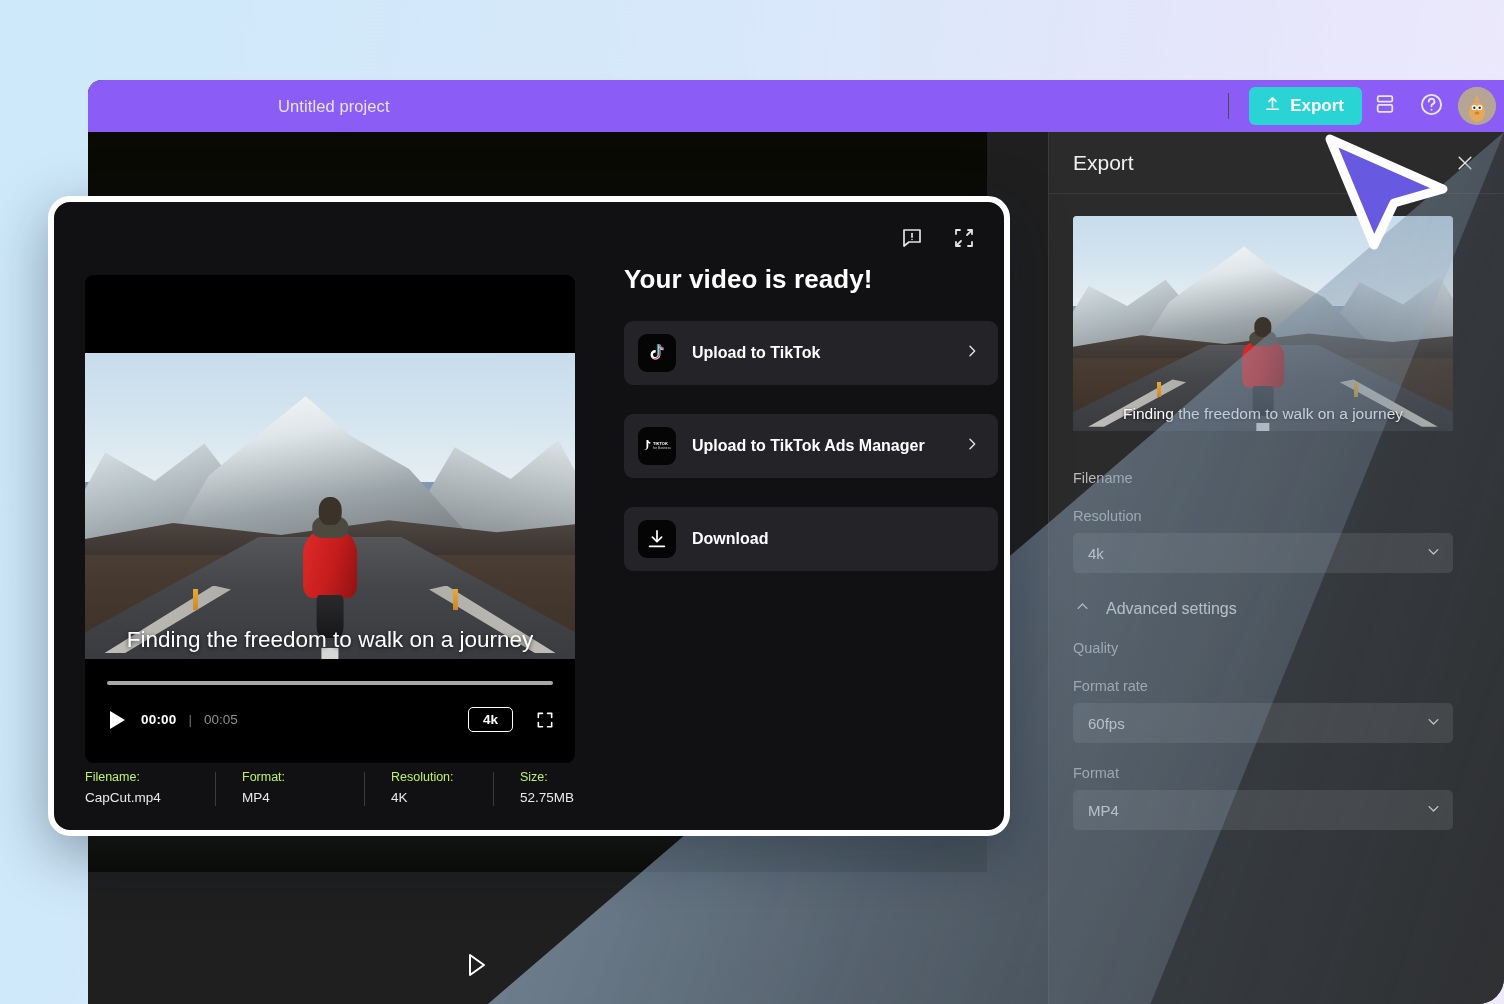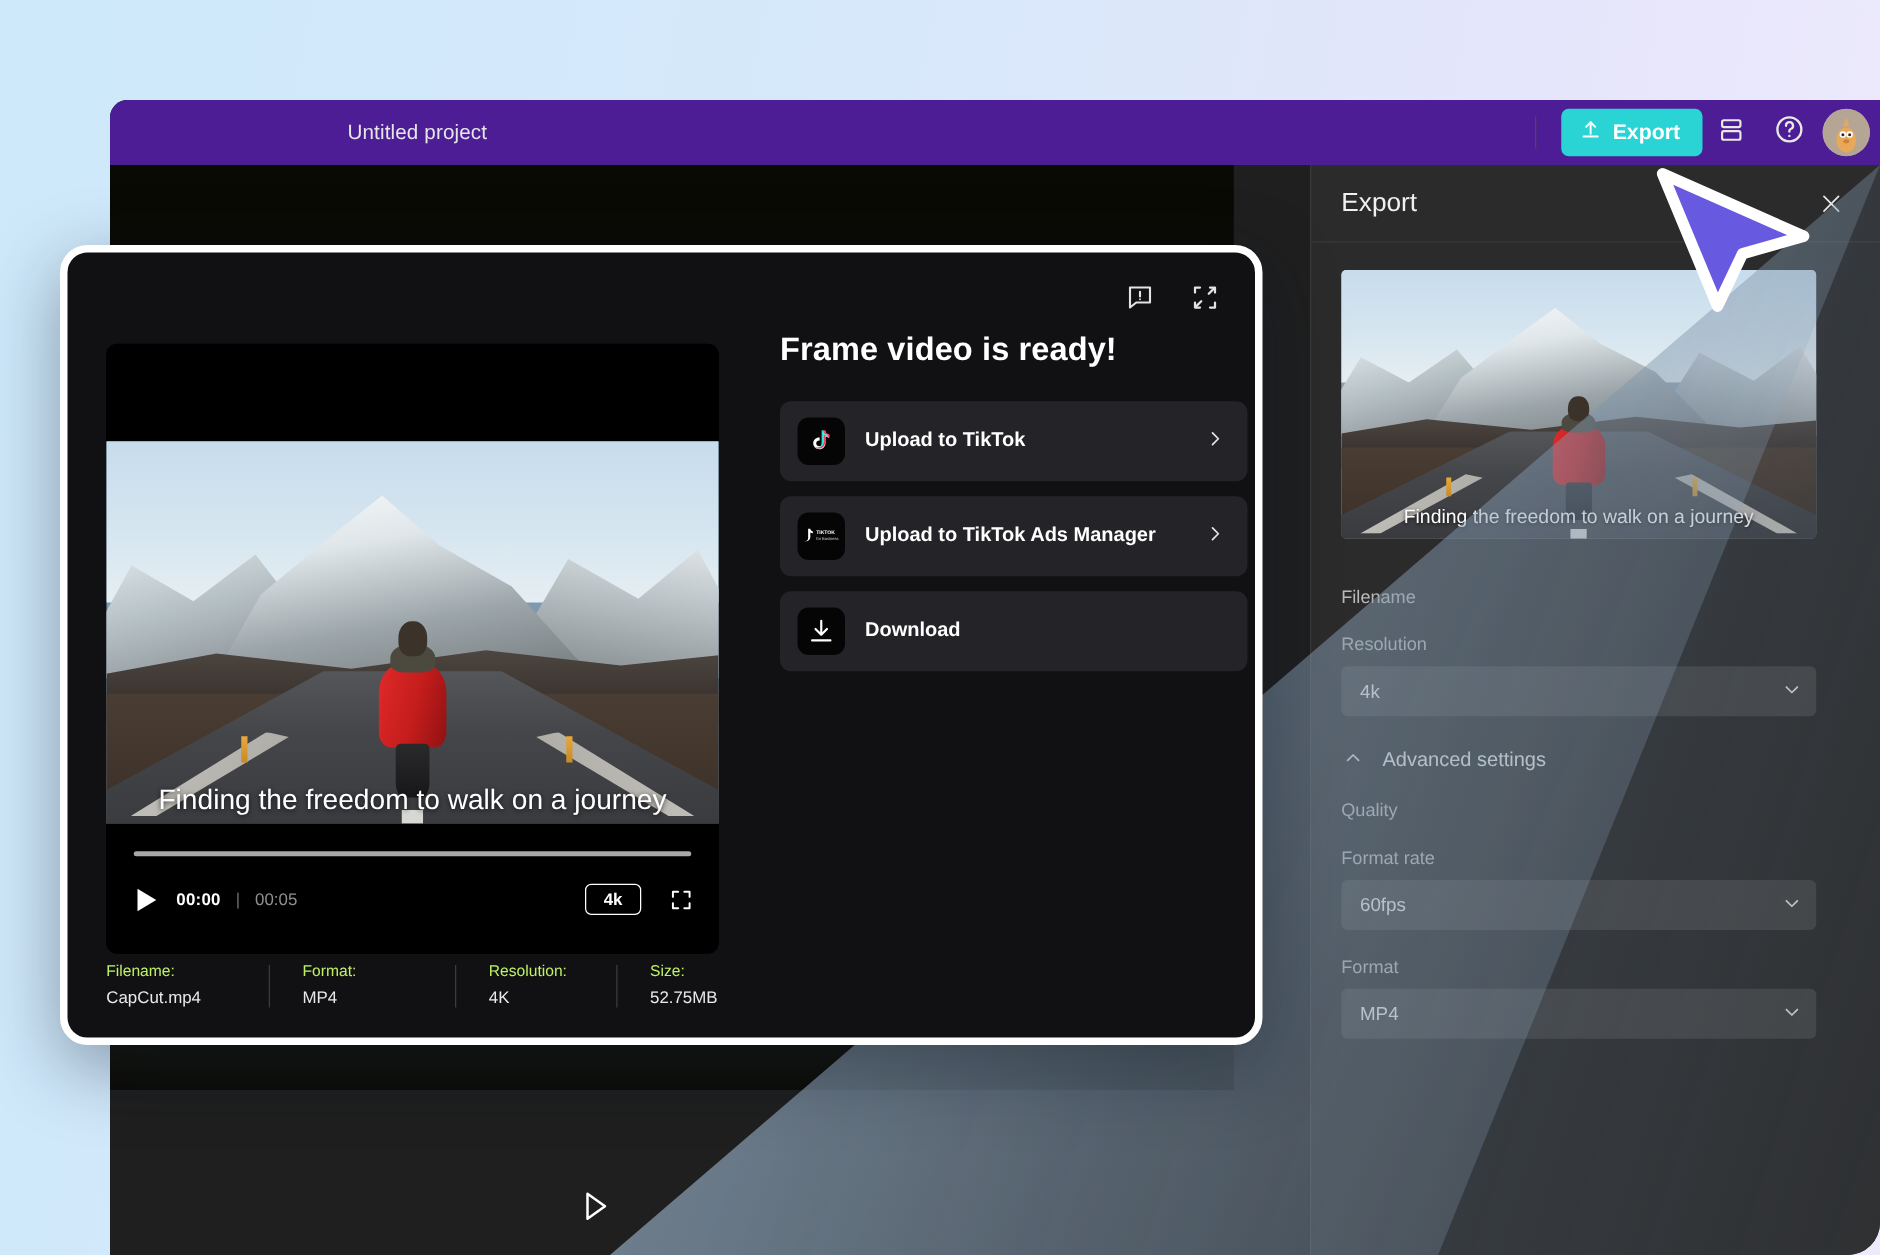--- a/index.html
+++ b/index.html
@@ -24,21 +24,21 @@
     position: absolute;
     left: 88px; top: 80px;
     width: 1416px; height: 924px;
     background: #1f1f1f;
     border-top-left-radius: 14px;
     overflow: hidden;
   }
   .app-topbar {
     position: absolute; left: 0; top: 0;
     width: 100%; height: 52px;
-    background: #4c1d95;
+    background: #8b5cf6;
     display: flex; align-items: center;
   }
   .project-title {
     margin-left: 190px;
     color: #e6e6e6;
     font-size: 16.5px;
     letter-spacing: .1px;
   }
   .topbar-right {
     margin-left: auto;
@@ -259,21 +259,21 @@
   .pv-dur { color:#8f8f8f; font-size:13.5px; }
   .pv-right { margin-left:auto; display:flex; align-items:center; gap:22px; }
   .pv-qual {
     border:1.6px solid #fff; border-radius:5px; color:#fff;
     font-size:13.5px; font-weight:700; padding: 4px 14px; cursor:pointer;
   }
   .pv-full { cursor:pointer; width:20px; height:20px; }
 
   .modal-right { position: absolute; left: 570px; top: 62px; width: 374px; }
   .ready-title { color:#fff; font-size:26px; font-weight:700; letter-spacing:.1px; }
-  .action-list { margin-top: 26px; display:flex; flex-direction:column; gap: 12px; }
+  .action-list { margin-top: 26px; display:flex; flex-direction:column; gap: 29px; }
   .action-row {
     height: 64px; background:#242428; border-radius: 9px;
     display:flex; align-items:center; padding: 0 18px 0 14px;
     cursor: pointer;
   }
   .action-ico {
     width: 38px; height: 38px; border-radius: 9px; background:#050505;
     display:flex; align-items:center; justify-content:center; flex:0 0 auto;
   }
   .action-lbl { margin-left: 16px; color:#fff; font-size:16px; font-weight:700; }
@@ -531,21 +531,21 @@
                     <path d="M4 15v5h5"></path>
                     <path d="M20 15v5h-5"></path>
                 </svg>
               </div>
             </div>
           </div>
         </div>
       </div>
 
       <div class="modal-right">
-        <div class="ready-title">Frame video is ready!</div>
+        <div class="ready-title">Your video is ready!</div>
         <div class="action-list">
 
           <div class="action-row">
             <div class="action-ico">
               <svg width="22" height="22" viewBox="0 0 24 24">
                 <path d="M13.2 3h2.5c.2 1.9 1.3 3.2 3.3 3.4v2.5c-1.2 0-2.3-.3-3.3-1v5.6c0 3.2-2.4 5.5-5.4 5.5-2.9 0-5.3-2.3-5.3-5.2 0-3 2.5-5.3 5.6-5v2.6c-1.6-.2-3 .8-3 2.4 0 1.5 1.2 2.6 2.7 2.6 1.6 0 2.9-1.1 2.9-3V3z" fill="#ffffff"></path>
                 <path d="M12.3 2.3h2.5c.2 1.9 1.3 3.2 3.3 3.4v2.5c-1.2 0-2.3-.3-3.3-1v5.6c0 3.2-2.4 5.5-5.4 5.5-.4 0-.8 0-1.2-.1 2.4-.5 4.1-2.5 4.1-5.2V2.3z" fill="#25f4ee" opacity=".85"></path>
                 <path d="M13.9 3.6c.7 1.6 2 2.6 3.9 2.8v1.2c-1.4-.1-2.6-.6-3.6-1.5v6.1c0 3-2.2 5.2-5.1 5.2-1.2 0-2.3-.4-3.1-1.1.9 1.2 2.4 2 4.1 2 3 0 5.4-2.3 5.4-5.5V7.2c1 .7 2.1 1 3.3 1V5.7c-2-.2-3.1-1.5-3.3-3.4h-1.6z" fill="#fe2c55" opacity=".9"></path>
               </svg>
             </div>

